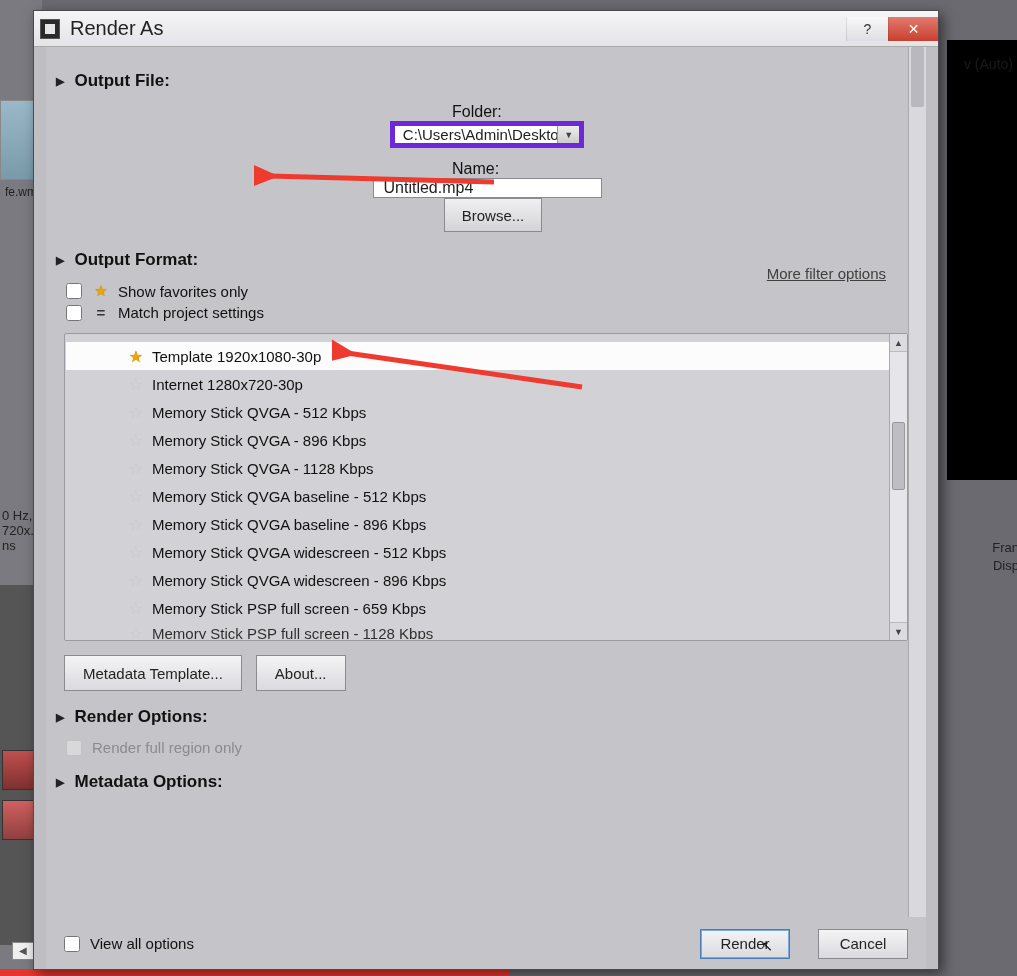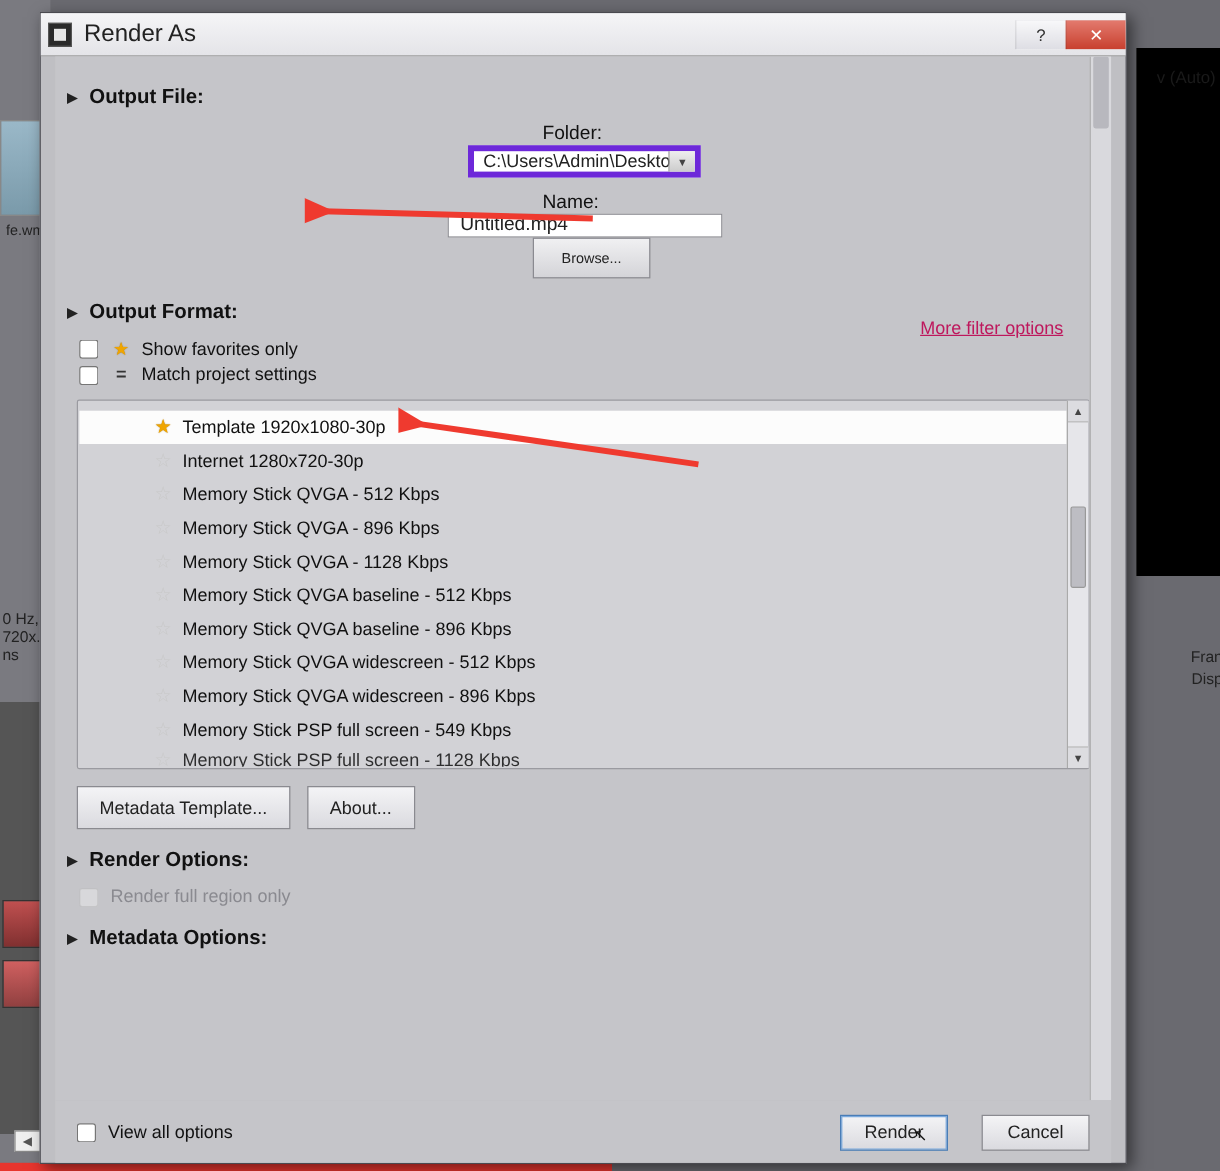--- a/index.html
+++ b/index.html
@@ -145,37 +145,37 @@
       display:flex;align-items:center;justify-content:center;
     }
     .name-input {
       flex:1; height: 34px;
       background:#fff; border:1px solid #8a8a90;
       padding:0 10px; font-size:16px; color:#222;
     }
     .browse-btn {
       width: 98px; height: 34px; margin-left: 12px;
       background: linear-gradient(#f0f0f2,#d4d4d8);
-      border:1px solid #8a8a90; font-size:12px; color:#222;
+      border:1px solid #8a8a90; font-size:15px; color:#222;
     }
 
     .check-row {
       display:flex; align-items:center; margin: 4px 0 4px 2px;
       font-size: 15px; color:#111;
     }
     .check-row input[type=checkbox]{
       width:16px; height:16px; margin-right:10px;
     }
     .check-row .ico {
       width:18px; display:inline-block; text-align:center; margin-right:8px;
     }
     .star { color:#f0a500; text-shadow: 0 0 1px #9b6b00;}
     .eq { color:#333; font-weight:bold;}
     .link-more {
-      color:#be185d; text-decoration: underline; font-size:15px;
+      color:#404040; text-decoration: underline; font-size:15px;
       position:absolute; right: 40px; top: 218px;
     }
 
     
     .fmt-container {
       position: relative;
       margin: 12px 0 14px 0;
       height: 308px;
       background:#d2d2d6;
       border:1px solid #9a9aa0;
@@ -362,21 +362,21 @@
           <div class="fmt-item">
             <span class="fav">☆</span>
             <span>Memory Stick QVGA widescreen - 512 Kbps</span>
           </div>
           <div class="fmt-item">
             <span class="fav">☆</span>
             <span>Memory Stick QVGA widescreen - 896 Kbps</span>
           </div>
           <div class="fmt-item">
             <span class="fav">☆</span>
-            <span>Memory Stick PSP full screen - 549 Kbps</span>
+            <span>Memory Stick PSP full screen - 659 Kbps</span>
           </div>
           <div class="fmt-item cutoff">
             <span class="fav">☆</span>
             <span>Memory Stick PSP full screen - 1128 Kbps</span>
           </div>
         </div>
       <div class="fmt-scroll">
         <div class="sup">▲</div>
         <div class="thumb"></div>
         <div class="sdown">▼</div>

